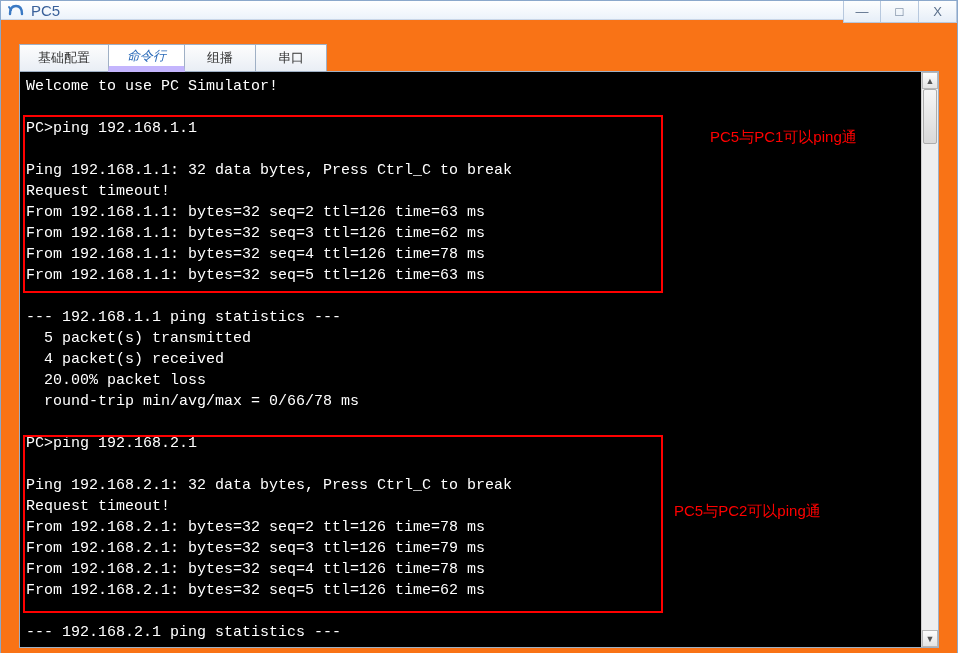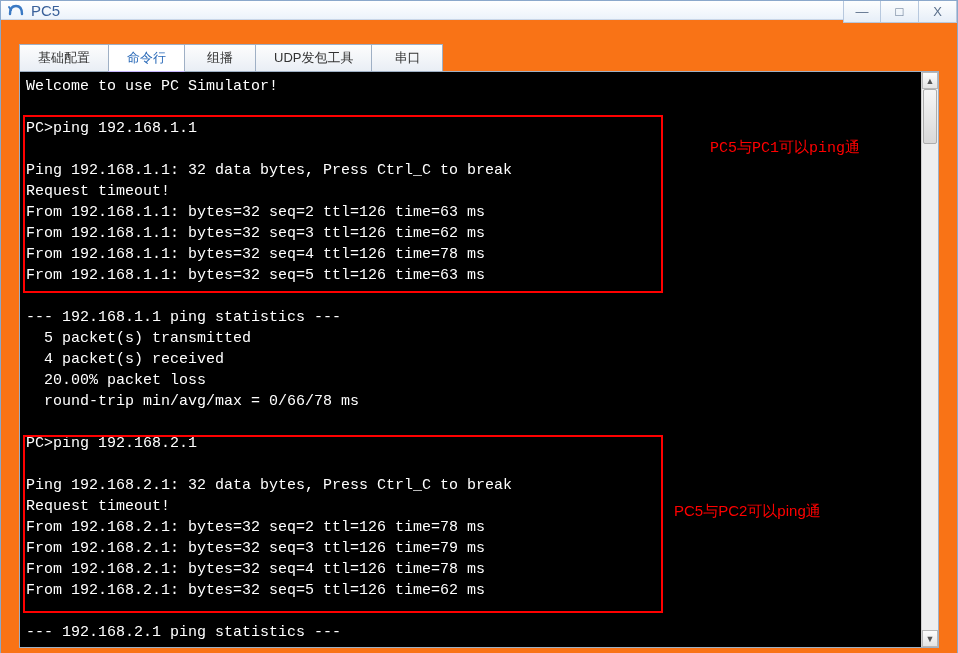--- a/index.html
+++ b/index.html
@@ -80,23 +80,24 @@
     border: 1px solid #9fb0c5;
     background: linear-gradient(#fdfdfd,#e9eef5);
     cursor: pointer;
     margin-right: -1px;
     min-width: 72px;
     white-space: nowrap;
   }
   .tab.active {
     background: #fff;
     color: #2a6ab8;
-    border-bottom: 1px solid #c4b5fd;
+    border-bottom: 6px solid #c4b5fd;
     position: relative;
     z-index: 2;
+    font-style: italic;
   }
   .terminal-wrap {
     flex: 1;
     position: relative;
     border: 1px solid #9fb0c5;
     margin-top: -1px;
     display: flex;
   }
   .terminal {
     flex: 1;
@@ -169,21 +170,20 @@
       <div class="win-btn">□</div>
       <div class="win-btn">X</div>
     </div>
   </div>
 
   <div class="content-area">
     <div class="tabs" id="tabs">
         <div class="tab">基础配置</div>
         <div class="tab active">命令行</div>
         <div class="tab">组播</div>
-        <div class="tab">UDP发包工具</div>
         <div class="tab">串口</div>
       </div>
 
     <div class="terminal-wrap">
       <div class="terminal" id="terminal">Welcome to use PC Simulator!
 
 PC&gt;ping 192.168.1.1
 
 Ping 192.168.1.1: 32 data bytes, Press Ctrl_C to break
 Request timeout!
@@ -217,15 +217,15 @@
         <div class="sb-btn">▼</div>
       </div>
     </div>
   </div>
 
 </div>
 
 <div id="overlays">
     <div class="red-box" style="top: 115px; left: 23px; width: 640px; height: 178px;"></div>
     <div class="red-box" style="top: 435px; left: 23px; width: 640px; height: 178px;"></div>
-    <div class="annotation" style="top: 138px; left: 710px; font-family: Liberation Mono, monospace;">PC5与PC1可以ping通</div>
+    <div class="annotation" style="top: 128px; left: 710px;">PC5与PC1可以ping通</div>
     <div class="annotation" style="top: 502px; left: 674px;">PC5与PC2可以ping通</div>
   </div>
 
 </body></html>

